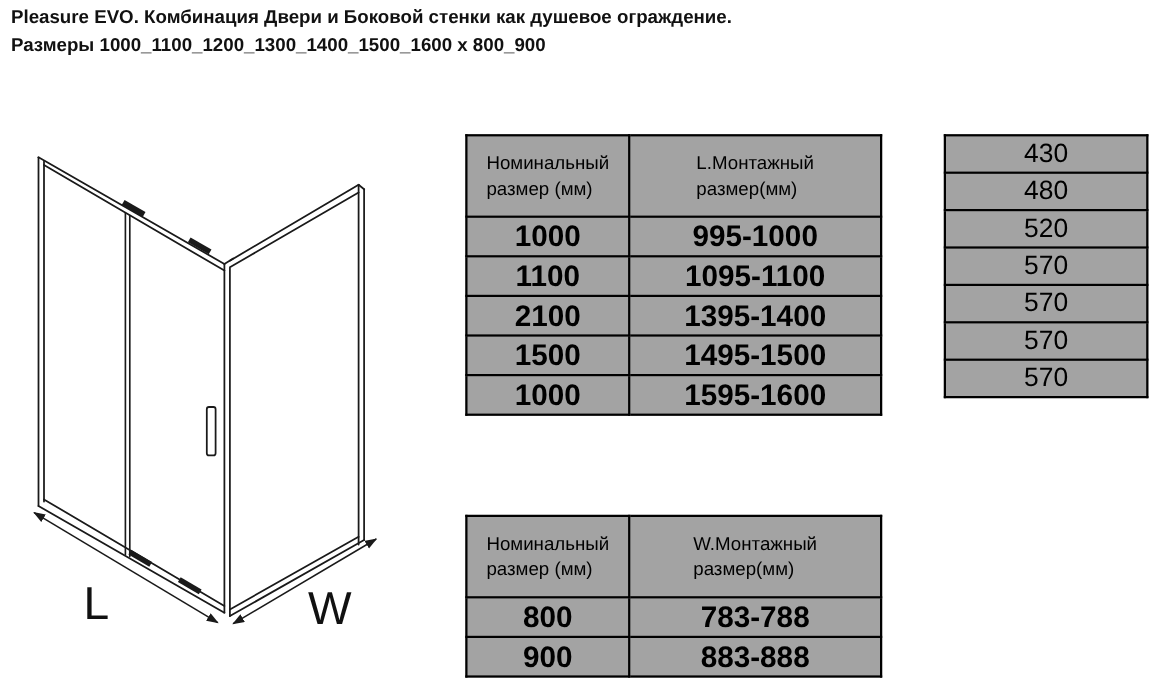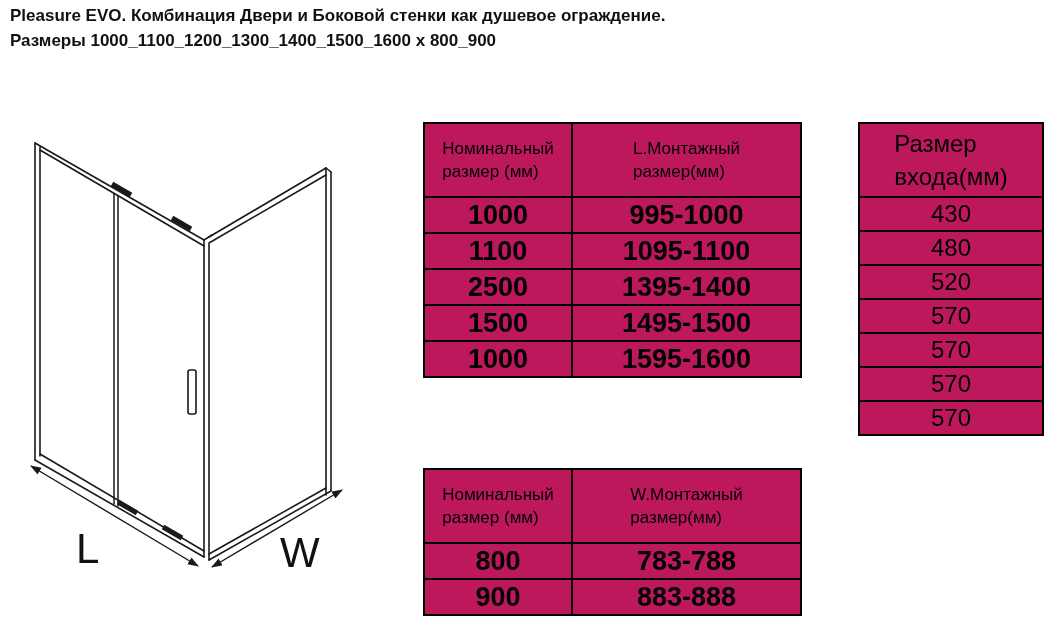--- a/index.html
+++ b/index.html
@@ -1,21 +1,21 @@
 <!DOCTYPE html>
 <html><head>
 <meta charset="utf-8">
 <style>
   html,body{margin:0;padding:0;background:#fff;}
   .page{position:relative;width:1048px;height:617px;background:#ffffff;overflow:hidden;
         font-family:"Liberation Sans",sans-serif;color:#000;border-radius:32px;}
   .hdr{position:absolute;left:10px;top:3px;}
   .hdr-line{font-size:17px;font-weight:bold;line-height:25px;white-space:pre;color:#111;}
   .drawing{position:absolute;left:0;top:110px;}
-  table.tbl{position:absolute;border-collapse:collapse;table-layout:fixed;background:#be185d;}
+  table.tbl{position:absolute;border-collapse:collapse;table-layout:fixed;background:#a3a3a3;}
   .tbl th,.tbl td{border:2px solid #000;padding:0;text-align:center;vertical-align:middle;font-weight:normal;}
   .tbl-length{left:423px;top:122px;width:379px;}
   .tbl-width{left:423px;top:468px;width:379px;}
   .tbl-entry{left:858px;top:122px;width:186px;}
   .tbl-length th,.tbl-width th{height:72px;font-size:17px;line-height:23px;}
   .tbl-length td,.tbl-width td{height:34px;font-size:27px;line-height:1;font-weight:bold;}
   .tbl-entry th{height:72px;font-size:24px;line-height:33px;}
   .tbl-entry td{height:32px;font-size:24px;line-height:1;}
   .h2l{display:inline-block;text-align:left;}
   .h-left{text-align:left;padding-left:8px;}
@@ -112,21 +112,21 @@
     </tr>
     <tr>
       <td>1000</td>
       <td>995-1000</td>
     </tr>
     <tr>
       <td>1100</td>
       <td>1095-1100</td>
     </tr>
     <tr>
-      <td>2500</td>
+      <td>2100</td>
       <td>1395-1400</td>
     </tr>
     <tr>
       <td>1500</td>
       <td>1495-1500</td>
     </tr>
     <tr>
       <td>1000</td>
       <td>1595-1600</td>
     </tr>
@@ -159,28 +159,20 @@
     </tr>
     <tr>
       <td>900</td>
       <td>883-888</td>
     </tr>
   </tbody>
     </table>
 
   <table class="tbl tbl-entry">
     <tbody>
-        <tr>
-      <th>
-        <div class="h2l">
-          <div>Размер</div>
-          <div>входа(мм)</div>
-        </div>
-      </th>
-    </tr>
     <tr>
       <td>430</td>
     </tr>
     <tr>
       <td>480</td>
     </tr>
     <tr>
       <td>520</td>
     </tr>
     <tr>

